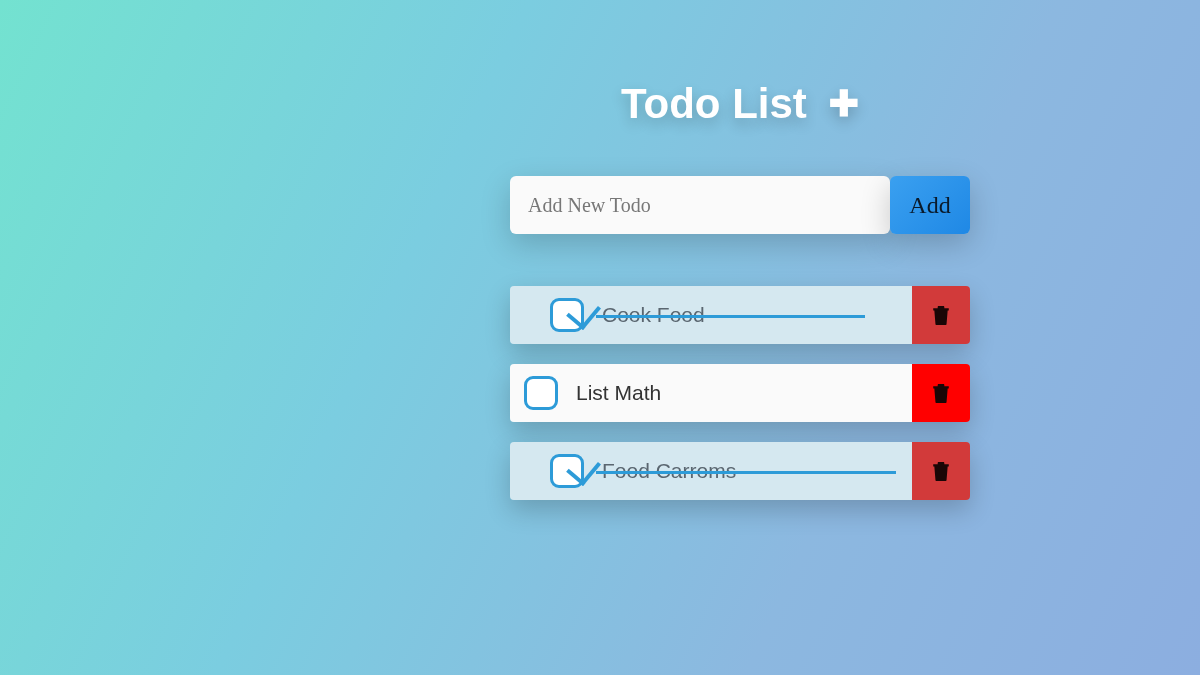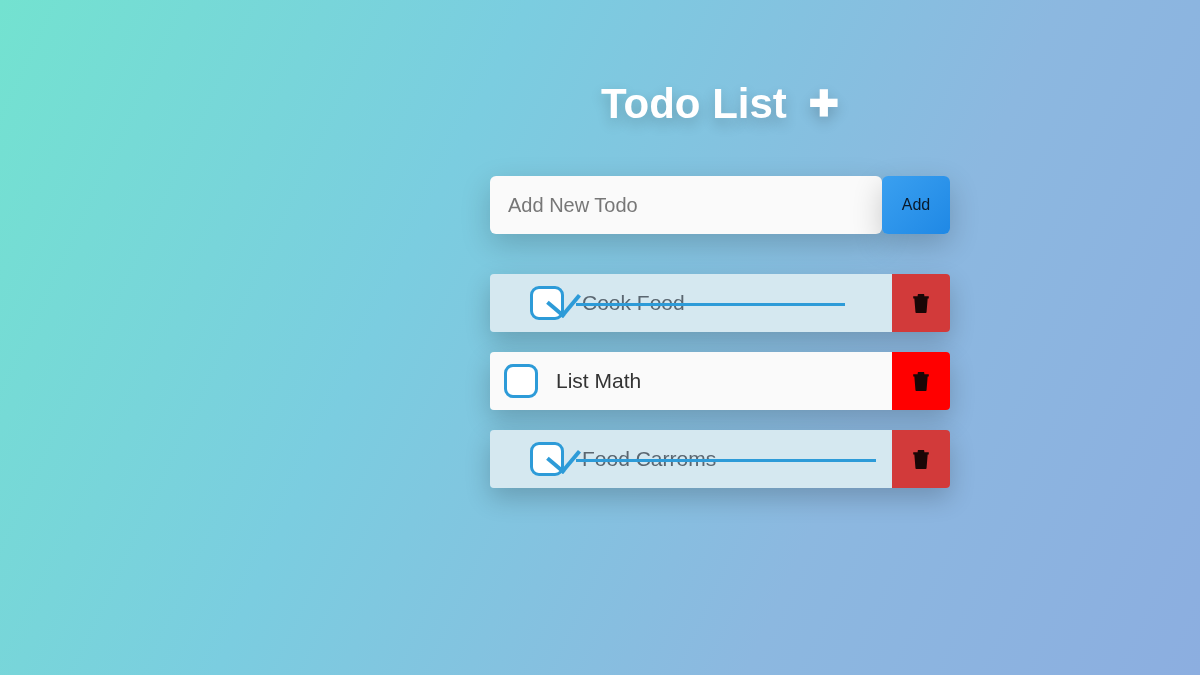--- a/index.html
+++ b/index.html
@@ -7,21 +7,21 @@
 body {
   width: 1200px;
   height: 675px;
   background: linear-gradient(115deg, #73e2d0 0%, #7bcde0 35%, #8cb8e0 70%, #8caee0 100%);
   font-family: 'Segoe UI', Tahoma, sans-serif;
   overflow: hidden;
 }
 
 .app-container {
   position: absolute;
-  left: 490px;
+  left: 510px;
   top: 80px;
   width: 460px;
 }
 
 .title-row {
   display: flex;
   align-items: center;
   justify-content: center;
   gap: 22px;
   margin-bottom: 48px;
@@ -39,47 +39,48 @@
   font-size: 36px;
   font-weight: 900;
   text-shadow: 0 6px 14px rgba(0,0,0,0.2);
   cursor: pointer;
   line-height: 1;
 }
 
 .input-row {
   display: flex;
   gap: 0;
-  margin-bottom: 40px;
+  margin-bottom: 52px;
+  font-family: Liberation Serif, serif;
 }
 
 .todo-input {
   flex: 1;
   height: 58px;
   border: none;
   border-radius: 6px;
   padding: 0 18px;
   font-size: 20px;
   font-family: inherit;
   color: #555;
   background: #fafafa;
   box-shadow: 0 10px 30px rgba(0,0,0,0.18);
   outline: none;
 }
 
 .todo-input::placeholder { color: #777; }
 
 .add-button {
-  width: 68px;
+  width: 80px;
   height: 58px;
   border: none;
   border-radius: 6px;
   background: linear-gradient(135deg, #3aa0f0 0%, #1f88e5 100%);
   color: #0a1a2a;
-  font-size: 16px;
+  font-size: 24px;
   font-weight: 500;
   font-family: inherit;
   cursor: pointer;
   box-shadow: 0 10px 30px rgba(0,0,0,0.2);
 }
 
 .todo-list {
   display: flex;
   flex-direction: column;
   gap: 20px;

